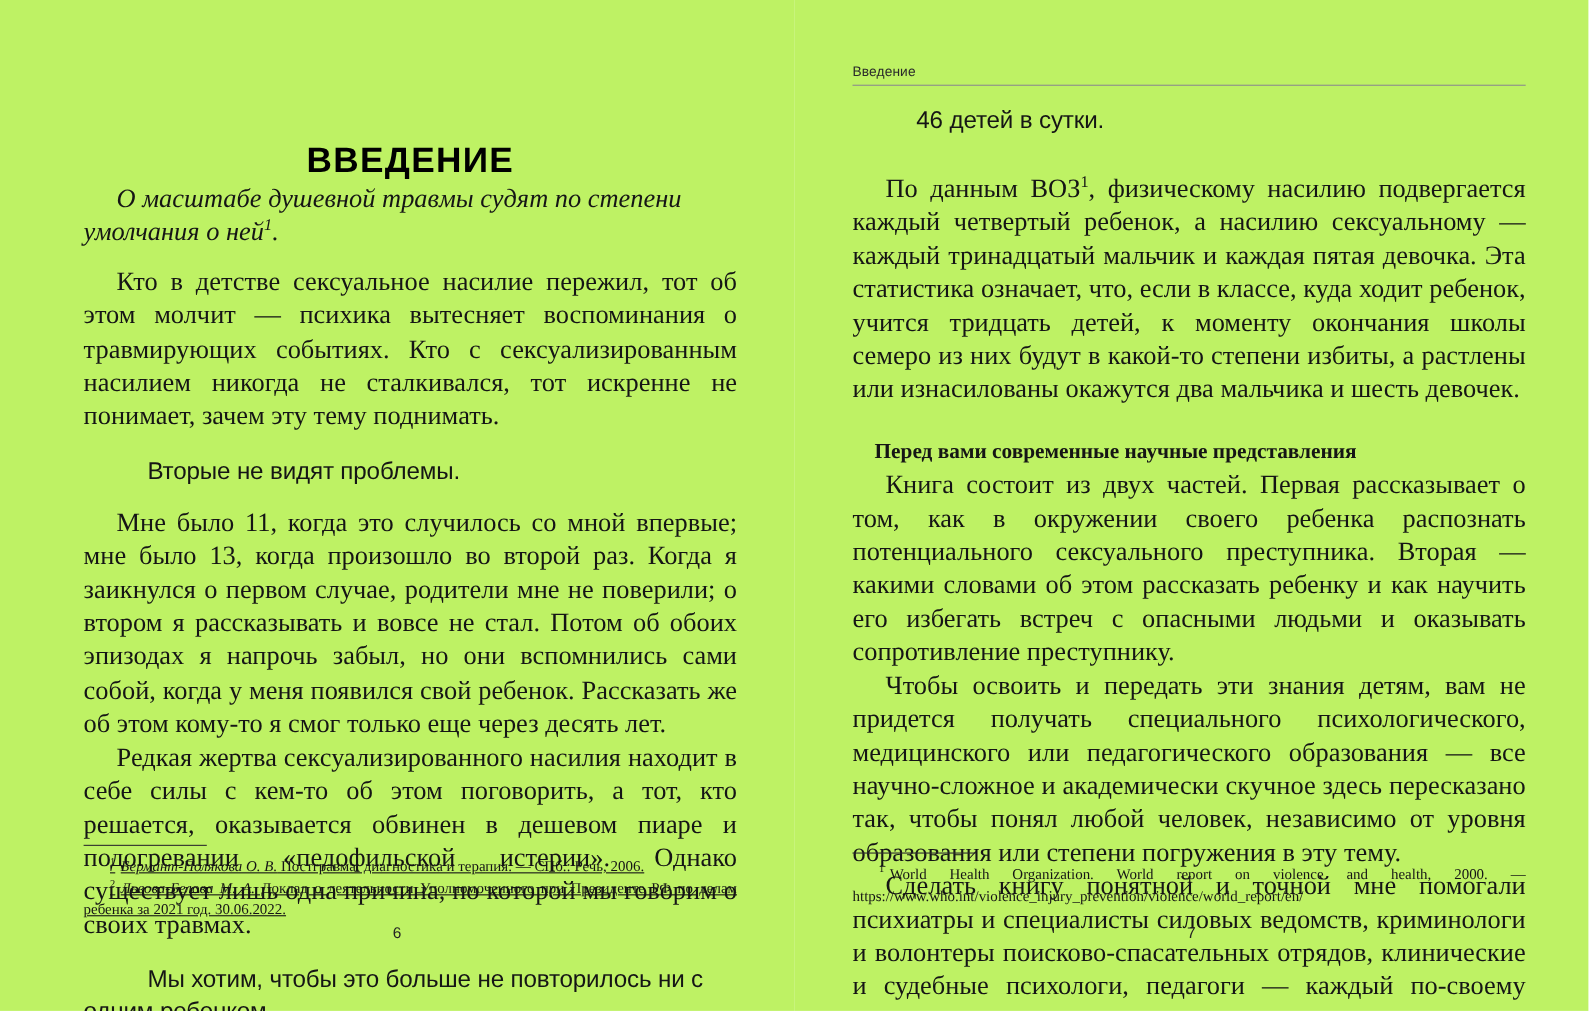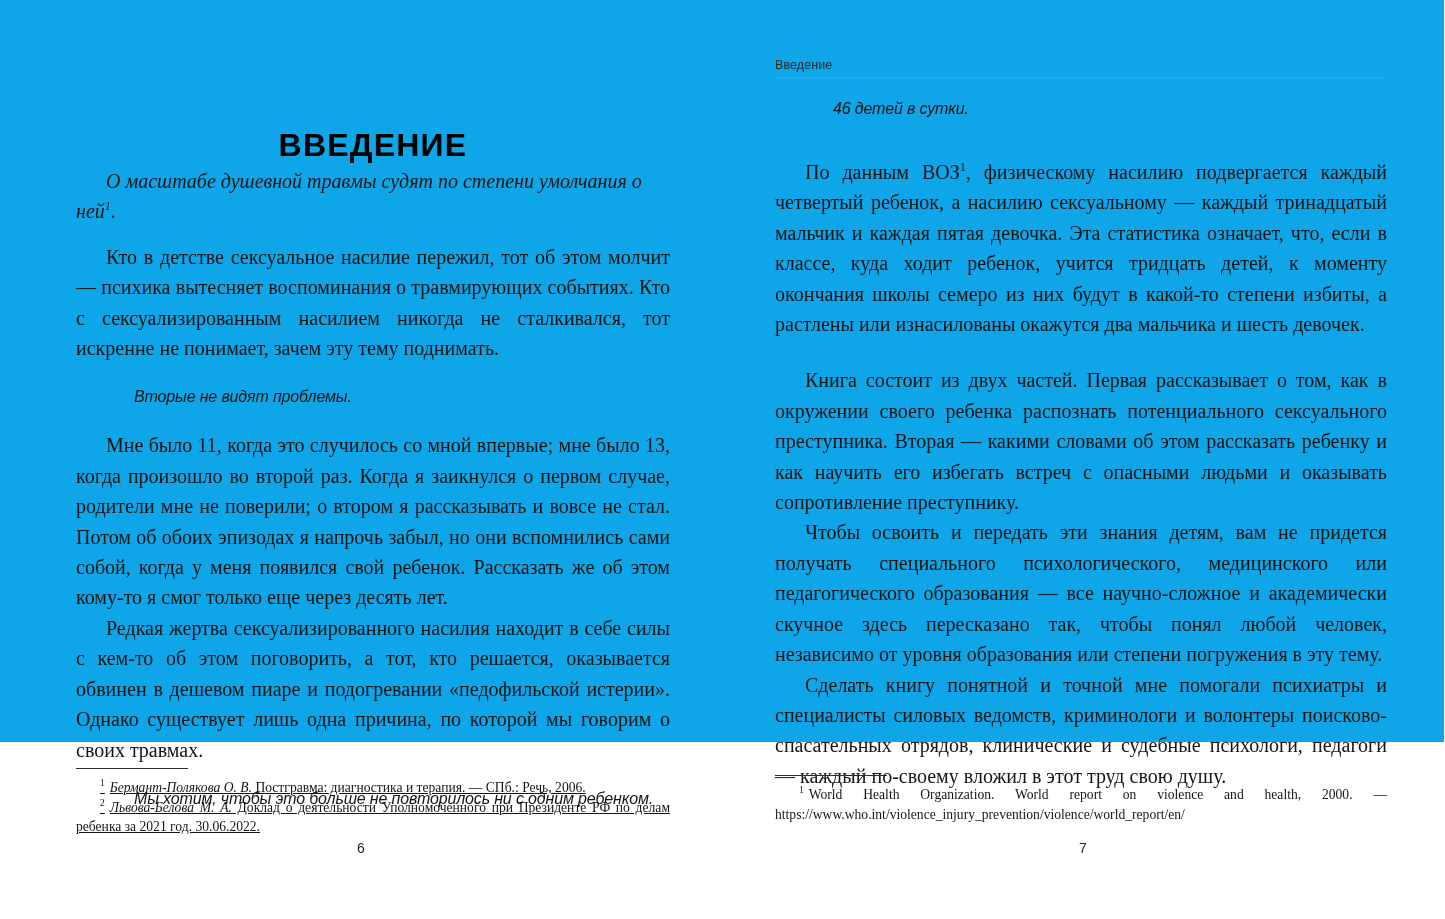--- a/index.html
+++ b/index.html
@@ -19,22 +19,22 @@
   .spread {
     position: relative;
     width: 1445px;
     height: 919px;
     display: flex;
   }
 
   .page {
     position: relative;
     width: 722px;
-    height: 742px;
-    background: #0ea5e9;
+    height: 919px;
+    background: #bef264;
     box-sizing: border-box;
   }
 
   
   .page-left .column {
     position: absolute;
     left: 76px;
     top: 0;
     width: 594px;
     height: 919px;
@@ -80,42 +80,41 @@
   .flow {
     position: absolute;
     left: 0;
     width: 100%;
   }
   .page-left .flow { top: 166px; }
   .page-right .flow { top: 94px; }
 
   p {
     margin: 0;
-    font-size: 20px;
+    font-size: 24px;
     line-height: 30.4px;
     text-align: justify;
     text-justify: inter-word;
     hyphens: manual;
   }
 
   p.indent { text-indent: 30px; }
 
   
   p.epigraph {
     font-style: italic;
     text-indent: 30px;
     text-align: left;
     margin-bottom: 15px;
   }
 
   
   .pullquote {
     font-family: "Liberation Sans", sans-serif;
-    font-style: italic;
-    font-size: 16px;
+    font-size: 22px;
     line-height: 29px;
     letter-spacing: -0.15px;
     text-align: left;
     padding-left: 58px;
   }
   .pullquote p { font: inherit; text-align: left; text-indent: 0; }
   .pullquote p.hang { padding-left: 0; margin-left: -58px; text-indent: 58px; }
   .gap-md { height: 19px; }
   .gap-lg { height: 26px; }
   .gap-xl { height: 34px; }
@@ -241,20 +240,21 @@
         <div class="pullquote">
           <p>46 детей в сутки.</p>
         </div>
 
         <div class="gap-xl"></div>
 
         <p class="indent"><span>По данным ВОЗ</span><sup>1</sup><span>, физическому насилию подвергается каждый четвертый ребенок, а насилию сексуальному — каждый тринадцатый мальчик и каждая пятая девочка. Эта статистика означает, что, если в классе, куда ходит ребенок, учится тридцать детей, к моменту окончания школы семеро из них будут в какой-то степени избиты, а растлены или изнасилованы окажутся два мальчика и шесть девочек.</span></p>
 
         <div class="gap-lg"></div>
 
+        <h2 class="subhead">Перед вами современные научные представления</h2>
 
         <p class="indent">Книга состоит из двух частей. Первая рассказывает о том, как в окружении своего ребенка распознать потенциального сексуального преступника. Вторая — какими словами об этом рассказать ребенку и как научить его избегать встреч с опасными людьми и оказывать сопротивление преступнику.</p>
         <p class="indent">Чтобы освоить и передать эти знания детям, вам не придется получать специального психологического, медицинского или педагогического образования — все научно-сложное и академически скучное здесь пересказано так, чтобы понял любой человек, независимо от уровня образования или степени погружения в эту тему.</p>
         <p class="indent">Сделать книгу понятной и точной мне помогали психиатры и специалисты силовых ведомств, криминологи и волонтеры поисково-спасательных отрядов, клинические и судебные психологи, педагоги — каждый по-своему вложил в этот труд свою душу.</p>
       </div>
 
       <div class="footnotes">
         <div class="fn-rule"></div>
         <div class="footnote"><span class="fn-mark">1</span><span>World Health Organization. World report on violence and health, 2000. — https://www.who.int/violence_injury_prevention/violence/world_report/en/</span></div>
       </div>

